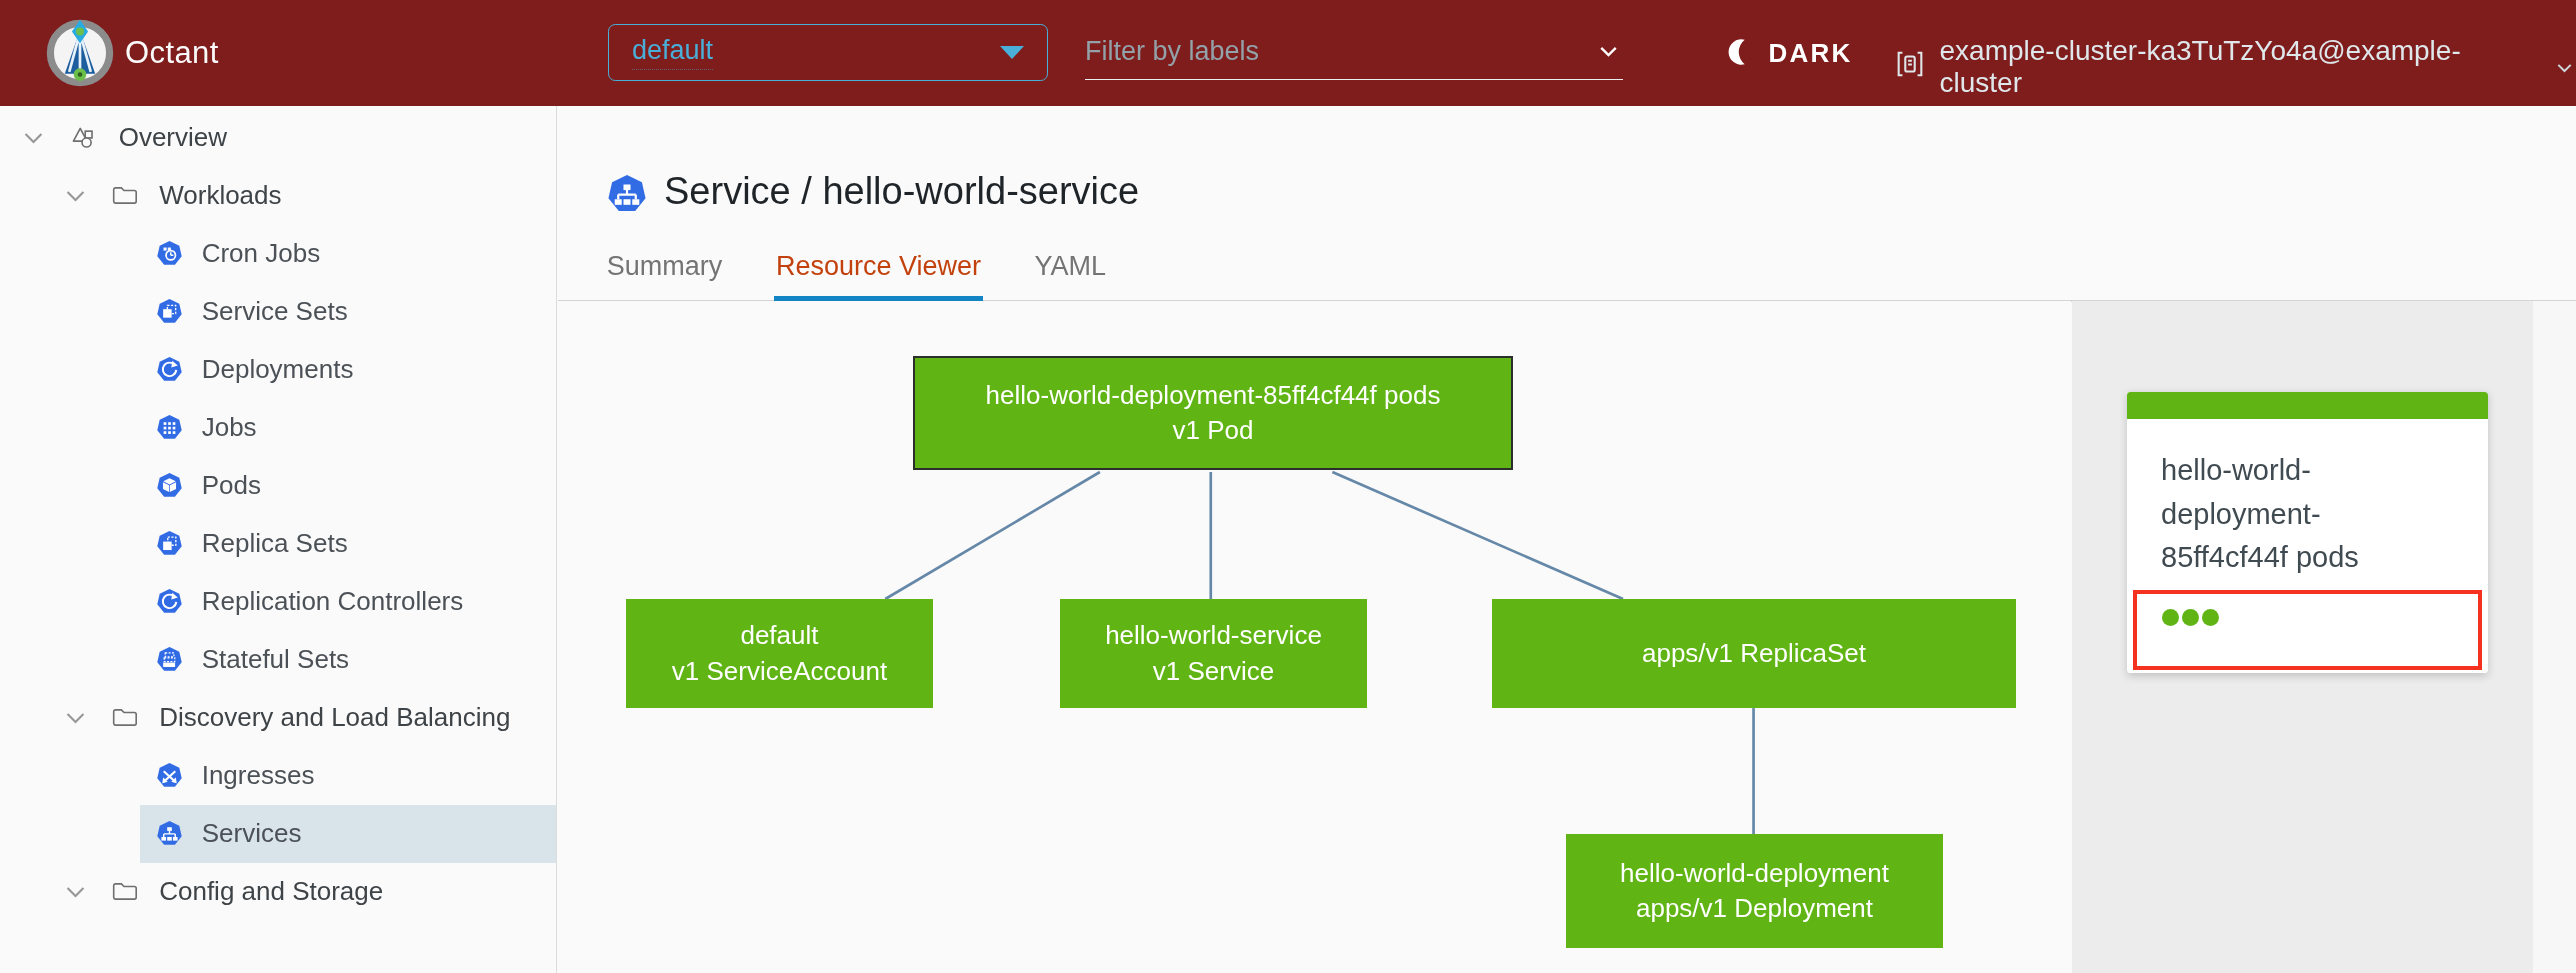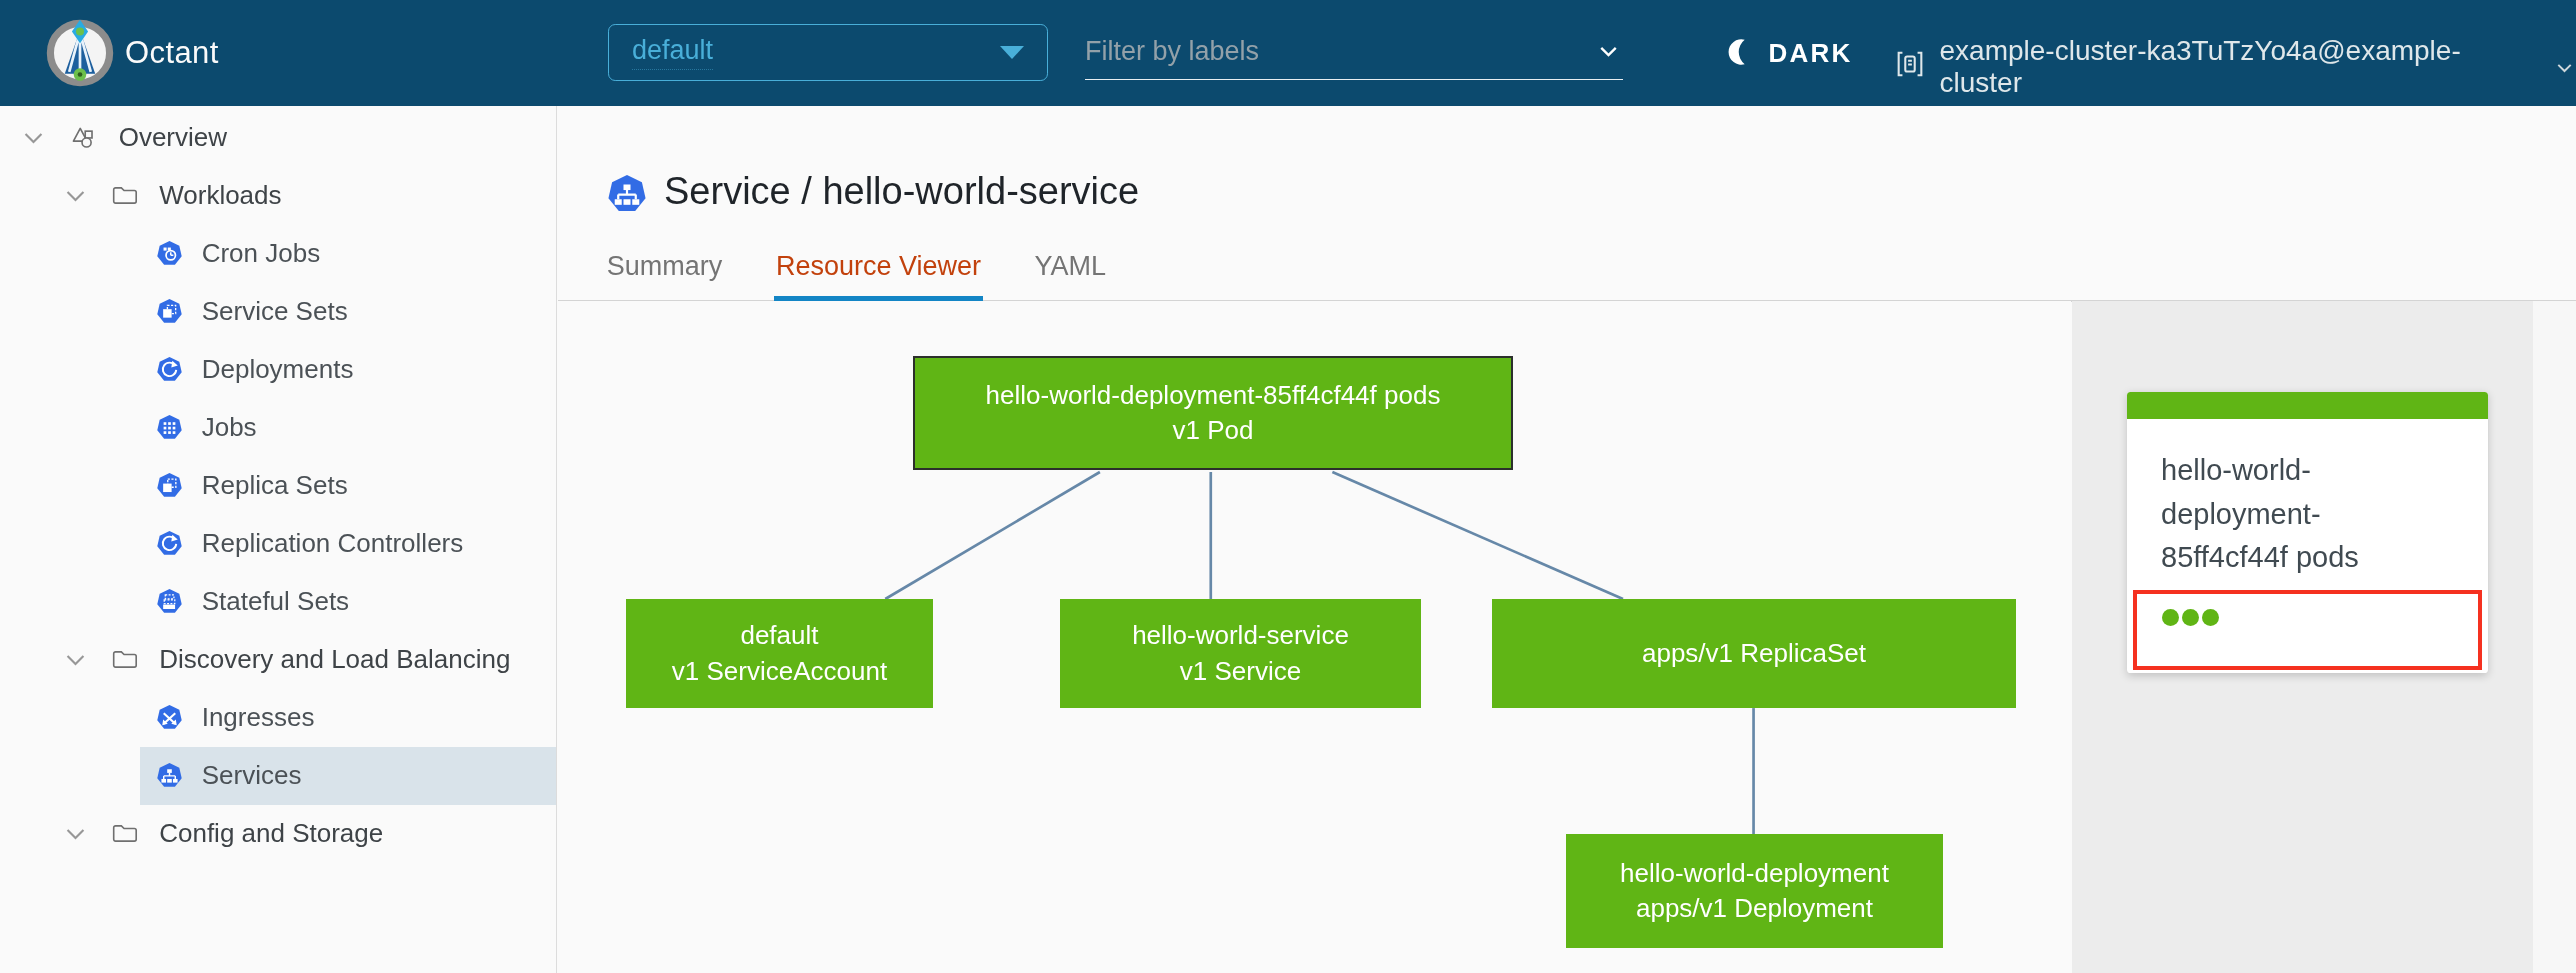--- a/index.html
+++ b/index.html
@@ -1,21 +1,21 @@
 <!DOCTYPE html>
 <html style="font-size:14.3px"><head>
 <meta charset="utf-8">
 <style>
   html,body{margin:0;padding:0}
   body{
     position:relative;width:2576px;height:973px;overflow:hidden;
     font-family:"Liberation Sans",sans-serif;background:#fafafa;
   }
   
-  .topbar{position:absolute;left:0;top:0;width:2576px;height:106px;background:#0c4a6e;z-index:5}
+  .topbar{position:absolute;left:0;top:0;width:2576px;height:106px;background:#7f1d1d;z-index:5}
   .logo{position:absolute;left:45px;top:18px;width:70px;height:70px}
   .app-name{position:absolute;left:125px;top:0;height:106px;display:flex;align-items:center;
     color:#fafafa;font-size:31px;font-weight:400;letter-spacing:0.4px}
   .ns-select{position:absolute;left:608px;top:24px;width:440px;height:57px;border:1.8px solid #49afd9;
     border-radius:7.2px;display:flex;align-items:center;padding:0 23px;box-sizing:border-box;
     color:#49afd9;font-size:27px;cursor:pointer}
   .ns-value{border-bottom:1.8px dotted rgba(73,175,217,.45);padding-bottom:2.7px}
   .ns-caret{margin-left:auto;width:0;height:0;border-left:12.5px solid transparent;
     border-right:12.5px solid transparent;border-top:13.4px solid #49afd9}
   .filter{position:absolute;left:1085px;top:24px;width:538px;height:55px;
@@ -54,21 +54,21 @@
 
   
   .graph{position:absolute;left:558px;top:301px;width:1513px;bottom:0;background:#fafafa}
   .edges{position:absolute;left:0;top:0;width:1513px;height:672px}
   .gnode{position:absolute;background:#60b515;color:#fff;display:flex;flex-direction:column;
     align-items:center;justify-content:center;text-align:center;font-size:26px;line-height:1.35;
     box-sizing:border-box;cursor:pointer}
   .gnode.selected{border:2.7px solid #2b2f2b}
   .n-pod{left:355px;top:55px;width:600px;height:114px}
   .n-sa{left:68px;top:298px;width:307px;height:109px}
-  .n-svc{left:502px;top:298px;width:361px;height:109px}
+  .n-svc{left:502px;top:298px;width:307px;height:109px}
   .n-rs{left:934px;top:298px;width:524px;height:109px}
   .n-dep{left:1008px;top:533px;width:377px;height:114px}
 
   
   .panel{position:absolute;left:2072px;top:301px;width:462px;bottom:0;background:#ececec}
   .scroll-strip{position:absolute;left:2533px;top:301px;width:43px;bottom:0;background:#f7f7f7}
   .card{position:absolute;left:55px;top:91px;width:361px;height:281px;background:#fff;
     border-radius:3.6px;box-shadow:0 2.7px 9px rgba(0,0,0,.18)}
   .card-accent{height:27px;background:#60b515;border-radius:3.6px 3.6px 0 0}
   .card-title{padding:30px 59px 0 34px;font-size:29px;line-height:1.5;color:#404a51;
@@ -212,20 +212,31 @@
             <rect x="16.3" y="16.9" width="2.8" height="2.8"></rect>
           </g>
         </svg>
       </span>
       <span class="label">Jobs</span>
     </div>
     <div class="side-row leaf">
       <span class="" style="display: flex;">
         <svg class="hept" viewBox="0 0 26 26">
           <polygon points="13,0 23.2,4.9 25.7,15.9 18.6,24.7 7.4,24.7 0.3,15.9 2.8,4.9" fill="#326ce5"></polygon>
+          <polygon points="13,5.5 19.5,8.7 13,11.9 6.5,8.7" fill="#fff"></polygon>
+          <polygon points="6.2,9.5 12.6,12.7 12.6,19.8 6.2,16.6" fill="#fff"></polygon>
+          <polygon points="19.8,9.5 13.4,12.7 13.4,19.8 19.8,16.6" fill="#fff"></polygon>
+        </svg>
+      </span>
+      <span class="label">Pods</span>
+    </div>
+    <div class="side-row leaf">
+      <span class="" style="display: flex;">
+        <svg class="hept" viewBox="0 0 26 26">
+          <polygon points="13,0 23.2,4.9 25.7,15.9 18.6,24.7 7.4,24.7 0.3,15.9 2.8,4.9" fill="#326ce5"></polygon>
           <rect x="11.2" y="6.4" width="8.4" height="8.4" fill="none" stroke="#fff" stroke-width="1.4" stroke-dasharray="2.2,1.6"></rect>
           <rect x="6.4" y="11" width="8.8" height="8.8" fill="#fff"></rect>
         </svg>
       </span>
       <span class="label">Replica Sets</span>
     </div>
     <div class="side-row leaf">
       <span class="" style="display: flex;">
         <svg class="hept" viewBox="0 0 26 26">
           <polygon points="13,0 23.2,4.9 25.7,15.9 18.6,24.7 7.4,24.7 0.3,15.9 2.8,4.9" fill="#326ce5"></polygon>

